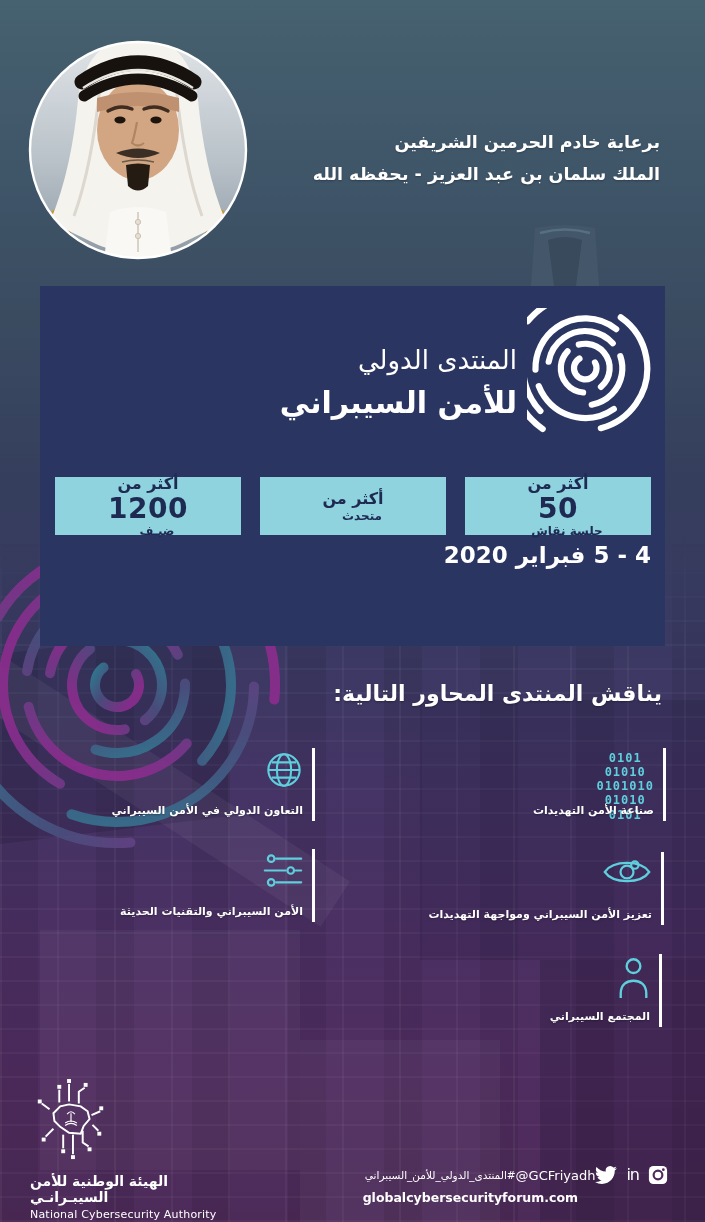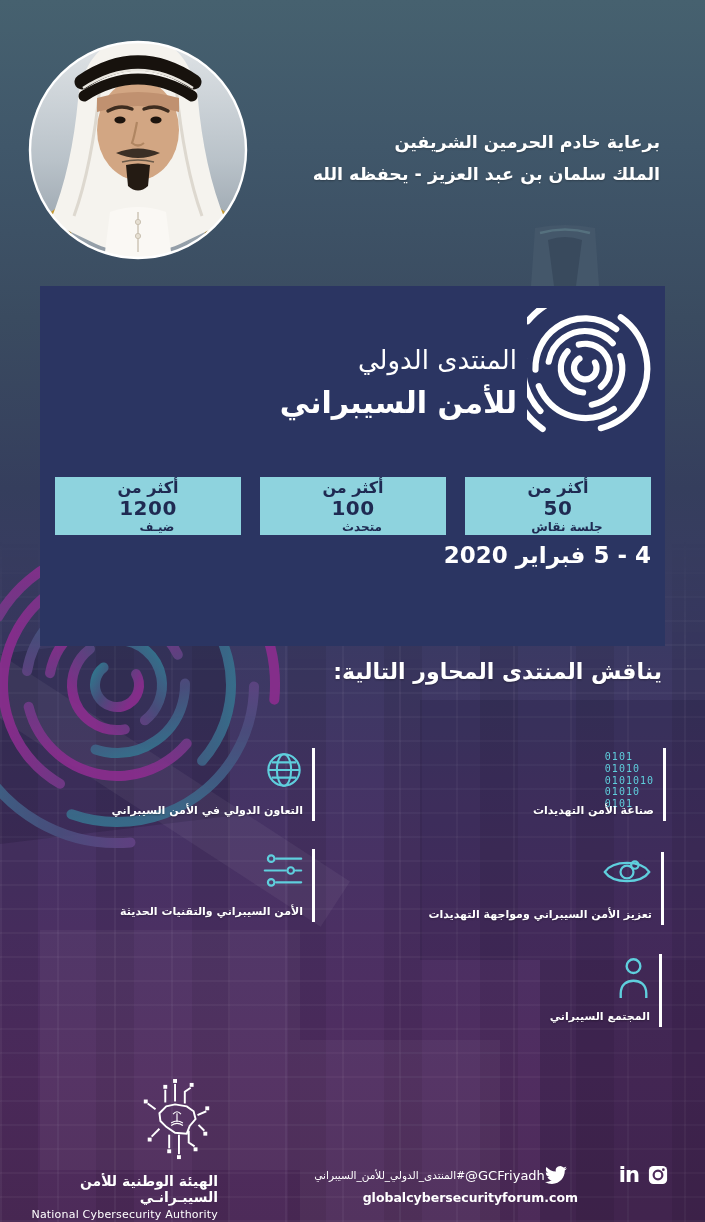--- a/index.html
+++ b/index.html
@@ -39,57 +39,57 @@
   .card-logo{position:absolute;right:14px;top:22px;width:124px;height:126px;overflow:hidden;}
   .card-title{position:absolute;right:148px;top:54px;text-align:right;direction:rtl;}
   .card-title .t1{font-size:26px;font-weight:normal;line-height:1.55;letter-spacing:.5px;}
   .card-title .t2{font-size:30px;font-weight:bold;line-height:1.5;}
 
   .stats{position:absolute;left:15px;top:191px;width:597px;display:flex;gap:19px;}
   .stat{width:186px;height:58px;background:var(--accent-cyan,#8ed3de);
     color:var(--stat-text-navy,#1f2a52);text-align:center;direction:rtl;
     display:flex;flex-direction:column;justify-content:center;gap:1px;}
   .stat .prefix{font-size:16px;font-weight:bold;}
-  .stat .value{font-size:20px;font-weight:bold;line-height:1.05;letter-spacing:.5px;text-align:center;}
+  .stat .value{font-size:28px;font-weight:bold;line-height:1.05;letter-spacing:.5px;text-align:center;}
   .stat .label{font-size:12px;font-weight:bold;margin-left:18px;}
 
   .event-when{position:absolute;right:14px;top:254px;text-align:right;direction:rtl;}
   .date{font-size:23px;font-weight:bold;line-height:1.35;}
   .venue{font-size:19.5px;font-weight:600;margin-top:5px;}
 
   .watermark{position:absolute;left:-53px;top:515px;width:340px;height:340px;opacity:.9;}
 
-  .themes-heading{position:absolute;right:43px;top:659px;direction:rtl;
+  .themes-heading{position:absolute;right:43px;top:681px;direction:rtl;
     font-size:22px;font-weight:bold;text-shadow:0 1px 2px rgba(0,0,0,.3);}
 
   .theme{position:absolute;direction:rtl;text-align:right;
     border-right:3px solid #fff;padding:3px 9px 4px 0;}
   .theme .icon-row{height:44px;margin-bottom:9px;color:var(--icon-cyan,#5fcfdd);}
   .theme .label{font-size:11px;font-weight:bold;white-space:nowrap;
     text-shadow:0 1px 2px rgba(0,0,0,.3);}
   .theme-0{right:39px;top:748px;}
   .theme-1{right:390px;top:748px;}
   .theme-2{right:41px;top:852px;}
   .theme-3{right:390px;top:849px;}
   .theme-4{right:43px;top:954px;}
   .binary{display:inline-block;direction:ltr;font-family:"DejaVu Sans Mono",monospace;
-    font-size:10px;font-weight:normal;line-height:1.18;letter-spacing:1px;text-align:left;}
+    font-size:12px;font-weight:bold;line-height:1.18;letter-spacing:1px;text-align:center;}
 
   .tagline{position:absolute;right:48px;top:1081px;direction:rtl;
     color:var(--tagline-cyan,#7ed3df);font-size:19px;font-weight:bold;}
 
-  .nca{position:absolute;left:30px;top:1078px;width:188px;text-align:right;}
+  .nca{position:absolute;left:30px;top:1078px;width:188px;text-align:left;}
   .nca .ar{font-size:14px;font-weight:bold;direction:rtl;margin-top:5px;}
   .nca .en{font-size:11px;margin-top:3px;letter-spacing:.2px;}
 
   .social-row{position:absolute;right:37px;top:1164px;display:flex;align-items:center;}
   .hashtag{direction:rtl;font-size:10.5px;}
   .handle{font-size:13px;}
   .icon-group{display:flex;align-items:center;gap:9px;}
-  .linkedin-in{font-size:21px;font-weight:bold;letter-spacing:-1px;line-height:1;margin-left:43px;}
+  .linkedin-in{font-size:16px;font-weight:normal;letter-spacing:-1px;line-height:1;}
   .website{position:absolute;right:127px;top:1190px;font-size:12.5px;font-weight:bold;}
 </style>
 </head>
 <body>
 
 <div class="poster">
 
   <div class="city-texture"></div>
   <div class="blk b1"></div>
   <div class="blk b2"></div>
@@ -190,21 +190,20 @@
     </div>
 
     <div class="stats">
       <div class="stat">
         <div class="prefix">أكثر من</div>
         <div class="value">1200</div>
         <div class="label">ضيـف</div>
       </div>
       <div class="stat">
         <div class="prefix">أكثر من</div>
-        <div class="value">100</div>
         <div class="label">متحدث</div>
       </div>
       <div class="stat">
         <div class="prefix">أكثر من</div>
         <div class="value">50</div>
         <div class="label">جلسة نقاش</div>
       </div>
     </div>
 
     <div class="event-when">

